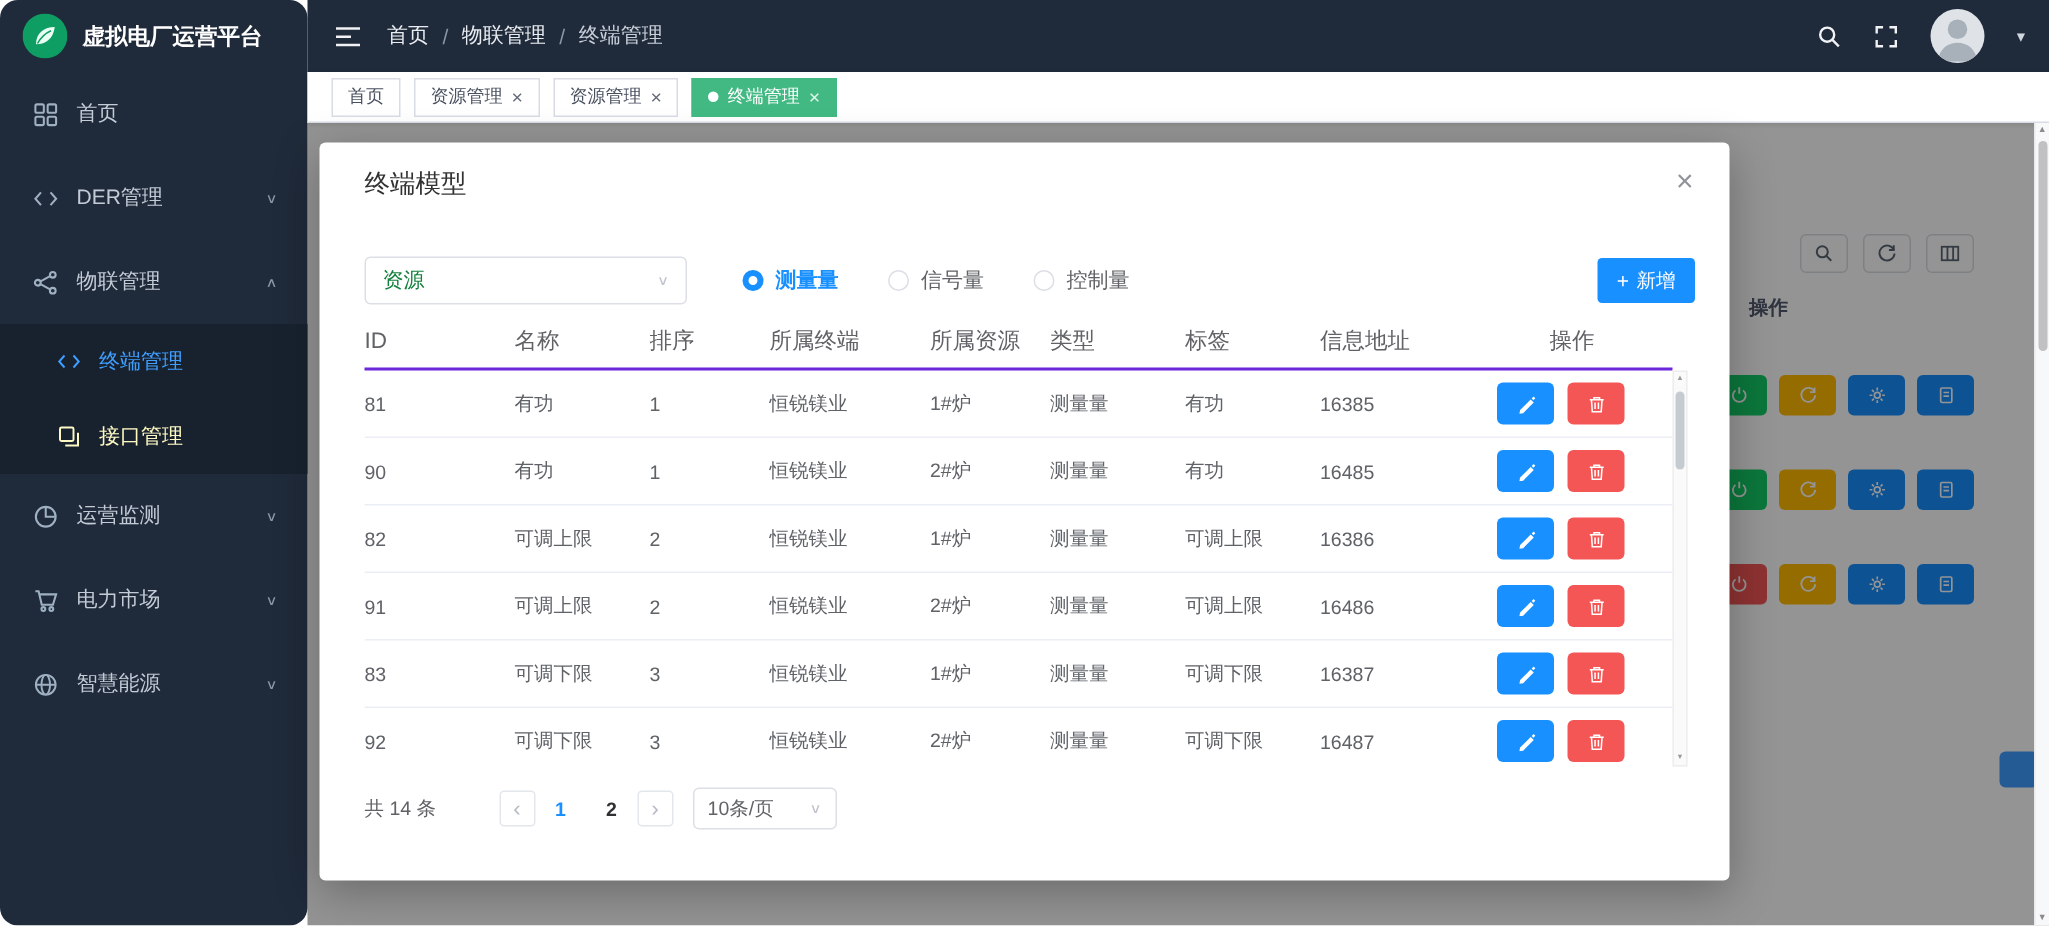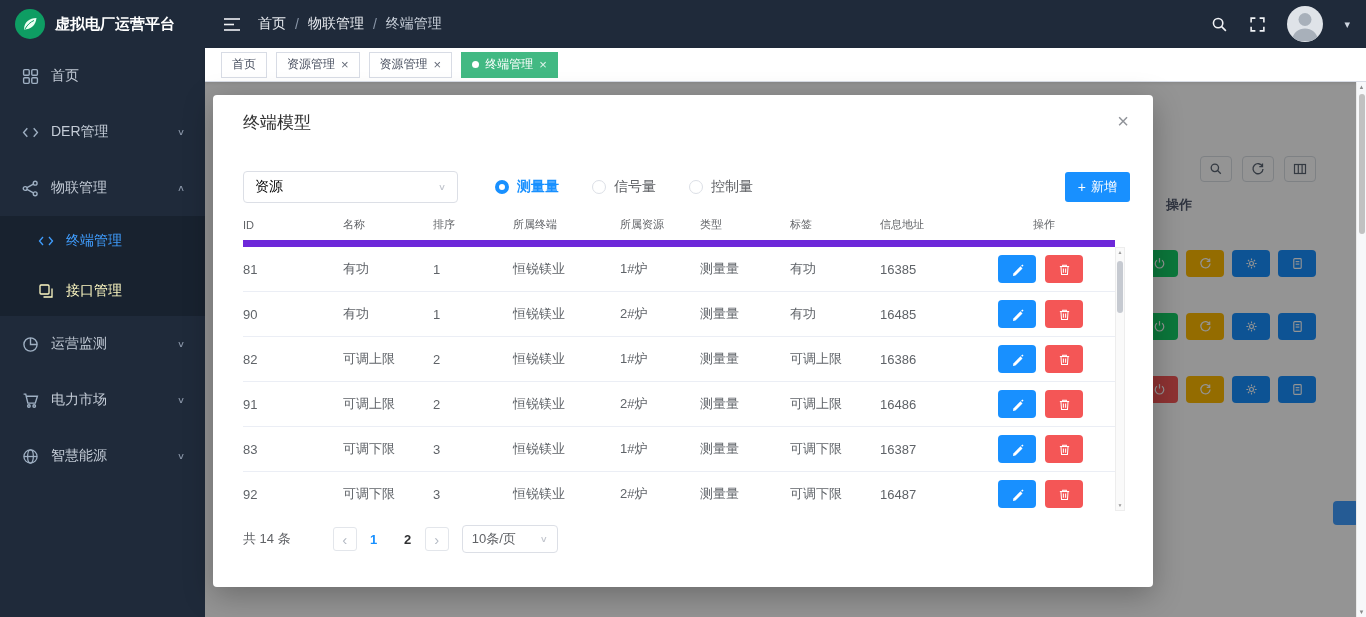--- a/index.html
+++ b/index.html
@@ -4,21 +4,21 @@
 <style>
   * { margin:0; padding:0; box-sizing:border-box; }
   html,body { width:1366px; height:617px; }
   body {
     font-family:"Liberation Sans","DejaVu Sans",sans-serif;
     font-size:14px; overflow:hidden; background:#fff; position:relative; color:#303133;
   }
   svg { display:block; }
 
   
-  .sidebar { position:absolute; left:0; top:0; width:205px; height:617px; background:#1f2a3a; z-index:2; }
+  .sidebar { position:absolute; left:0; top:0; width:205px; height:617px; background:#1f2a3a; z-index:2;border-radius:12px; }
   .logo { height:48px; display:flex; align-items:center; padding-left:15px; gap:10px; }
   .logo-icon { width:30px; height:30px; flex:0 0 30px; }
   .logo-title { color:#fff; font-size:15px; font-weight:bold; white-space:nowrap; }
   .menu-item { height:56px; display:flex; align-items:center; padding:0 20px 0 22px; gap:12px; color:#c3cbd6; cursor:pointer; }
   .menu-item .mi-label { flex:1; }
   .mi-icon { width:17px; height:17px; color:#9fb0c3; }
   .chev { font-size:11px; color:#8a96a8; transform:scaleY(.8); }
   .submenu { background:#18222f; }
   .sub-item { height:50px; display:flex; align-items:center; padding-left:38px; gap:11px; color:#fef9c3; cursor:pointer; }
   .sub-item .mi-icon { color:inherit; }
@@ -60,33 +60,33 @@
   .ps-arrow { font-size:6px; color:#8a8a8a; line-height:1; }
   .ps-thumb { position:absolute; top:12px; left:2px; width:6px; height:140px; background:#c1c1c1; border-radius:3px; cursor:pointer; }
 
   
   .modal { position:absolute; left:213px; top:95px; width:940px; height:492px; background:#fff; border-radius:4px; box-shadow:0 8px 30px rgba(0,0,0,.28); z-index:10; }
   .modal-header { display:flex; justify-content:space-between; align-items:flex-start; padding:16px 24px 0 30px; }
   .modal-title { font-size:17px; color:#323232; line-height:24px; }
   .modal-close { font-size:20px; color:#909399; cursor:pointer; line-height:20px; }
   .filter-row { display:flex; align-items:center; margin:36px 23px 0 30px; }
   .select { width:215px; height:32px; border:1px solid #dcdfe6; border-radius:4px; display:flex; align-items:center; justify-content:space-between; padding:0 11px; background:#fff; cursor:pointer; }
-  .ph { color:#000000; font-size:14px; }
+  .ph { color:#15803d; font-size:14px; }
   .chev2 { color:#c0c4cc; font-size:11px; transform:scaleY(.8); }
   .radio-group { display:flex; align-items:center; margin-left:37px; gap:33px; }
   .radio { display:flex; align-items:center; gap:8px; cursor:pointer; font-size:14px; color:#606266; }
   .rb { width:14px; height:14px; flex:0 0 14px; border-radius:50%; border:1px solid #dcdfe6; background:#fff; }
   .radio.checked { color:#1890ff; font-weight:bold; }
   .radio.checked .rb { border:4px solid #1890ff; }
   .add-btn { margin-left:auto; height:30px; padding:0 13px; background:#1890ff; color:#fff; border:none; border-radius:3px; font-size:13px; display:flex; align-items:center; gap:5px; cursor:pointer; font-family:inherit; }
   .plus { font-size:14px; line-height:1; }
 
   .table-wrap { margin:6px 24px 0 30px; position:relative; width:882px; }
   .tr { display:grid; grid-template-columns:100px 90px 80px 107px 80px 90px 90px 118px 117px; align-items:center; width:872px; }
-  .thead .tr { height:38px; border-bottom:7px solid #6d28d9; color:#606266; font-size:11px; }
+  .thead .tr { height:38px; border-bottom:2px solid #6d28d9; color:#606266; font-size:15px; }
   .th-ops { padding-left:35px; }
   .tbody { height:264px; overflow:hidden; width:872px; }
   .tbody .tr { height:45px; border-bottom:1px solid #ebeef5; font-size:13px; color:#5f6368; }
   .ops-cell { display:flex; gap:9px; }
   .mini-btn { width:38px; height:28px; border:none; border-radius:4px; display:flex; align-items:center; justify-content:center; cursor:pointer; }
   .edit { background:#1890ff; } .del { background:#f45656; }
 
   .table-scrollbar { position:absolute; right:0; top:38px; width:10px; height:264px; background:#fafafa; border:1px solid #ededed; display:flex; flex-direction:column; align-items:center; justify-content:space-between; padding:2px 0; }
   .ts-arrow { font-size:5px; color:#9a9a9a; line-height:1; }
   .ts-thumb { position:absolute; top:13px; left:1px; width:6px; height:52px; background:#c6cad1; border-radius:3px; cursor:pointer; }

